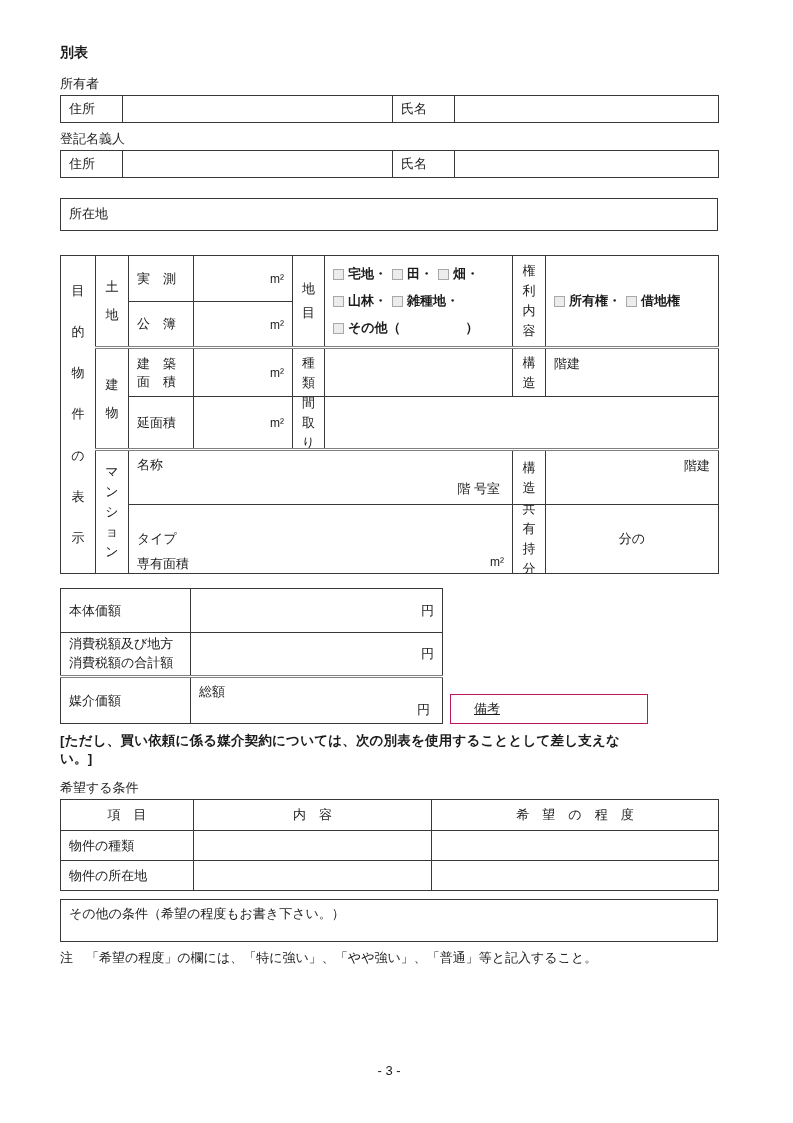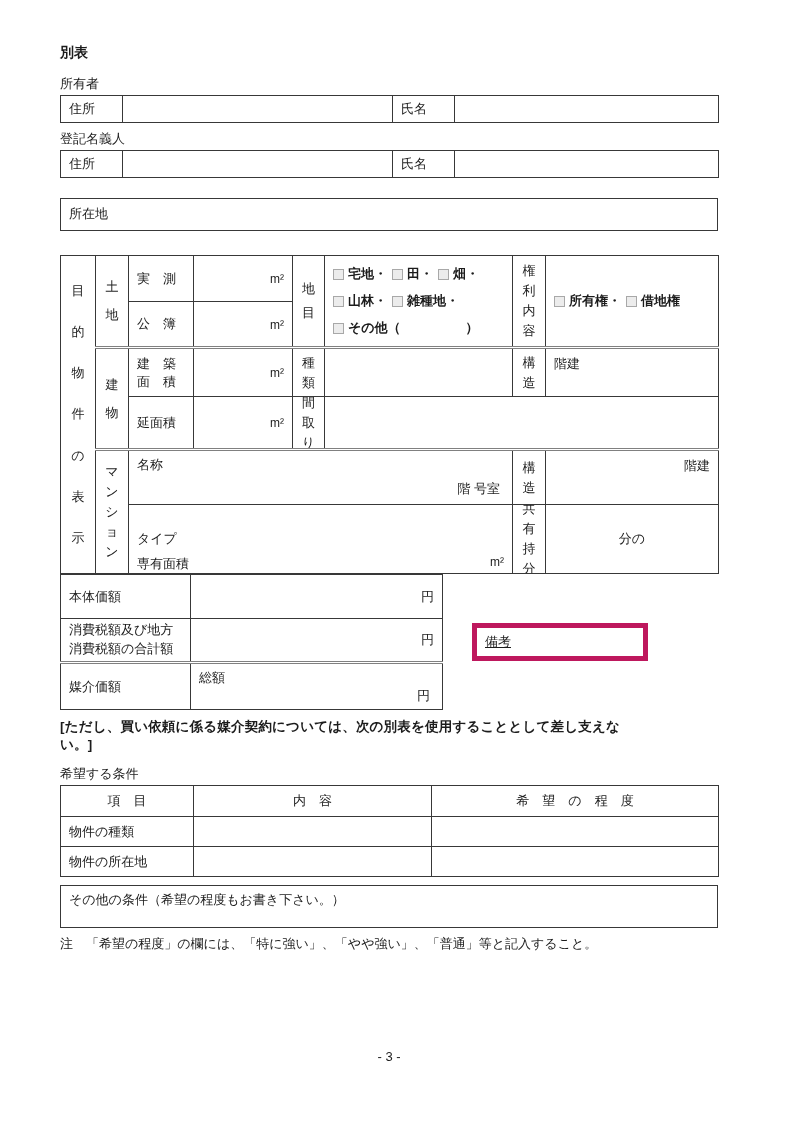--- a/index.html
+++ b/index.html
@@ -45,25 +45,25 @@
   .rel { position:relative; padding:0; }
   .fill { position:absolute; top:0; left:0; right:0; bottom:0; }
   .fill.between { display:flex; flex-direction:column; justify-content:space-between; padding:5px 8px 6px 8px; }
   .fill.centercol { display:flex; flex-direction:column; justify-content:flex-end; padding:0 8px; }
   .fill.centercol .line2 { display:flex; justify-content:space-between; margin-top:7px; }
   .alignR { text-align:right; padding-right:4px; }
   .topleft { vertical-align:top; padding-top:6px; padding-left:8px; }
   .topright { vertical-align:top; padding-top:6px; text-align:right; padding-right:8px; }
   .centered { text-align:center; }
 
-  .price-section { display:flex; gap:29px; margin-top:0; align-items:center; }
+  .price-section { display:flex; gap:7px; margin-top:14px; align-items:flex-end; }
   .price-table { width:382px; }
   .price-table td.yen { text-align:right; padding-right:8px; }
   .tax-lbl { line-height:1.45; }
-  .remarks-box { border:5px solid #be185d; width:263px; padding:5px 8px;text-decoration:underline; }
+  .remarks-box { border:1px solid #be185d; width:263px; padding:5px 23px;text-decoration:underline; }
 
   .bracket-note { font-weight:bold; font-size:13.5px; margin-top:8px; letter-spacing:0.2px; }
   .cond-label { margin-top:11px; }
   .cond-table { margin-top:2px; }
   .cond-table td { height:30px; }
   .cond-table .hdr td { text-align:center; height:31px; }
 
   .other-box { height:43px; margin-top:8px; padding:5px 8px; }
   .footnote { margin-top:7px; font-size:13px; }
   .pagenum { margin-top:96px; text-align:center; width:658px; font-size:13px; }

